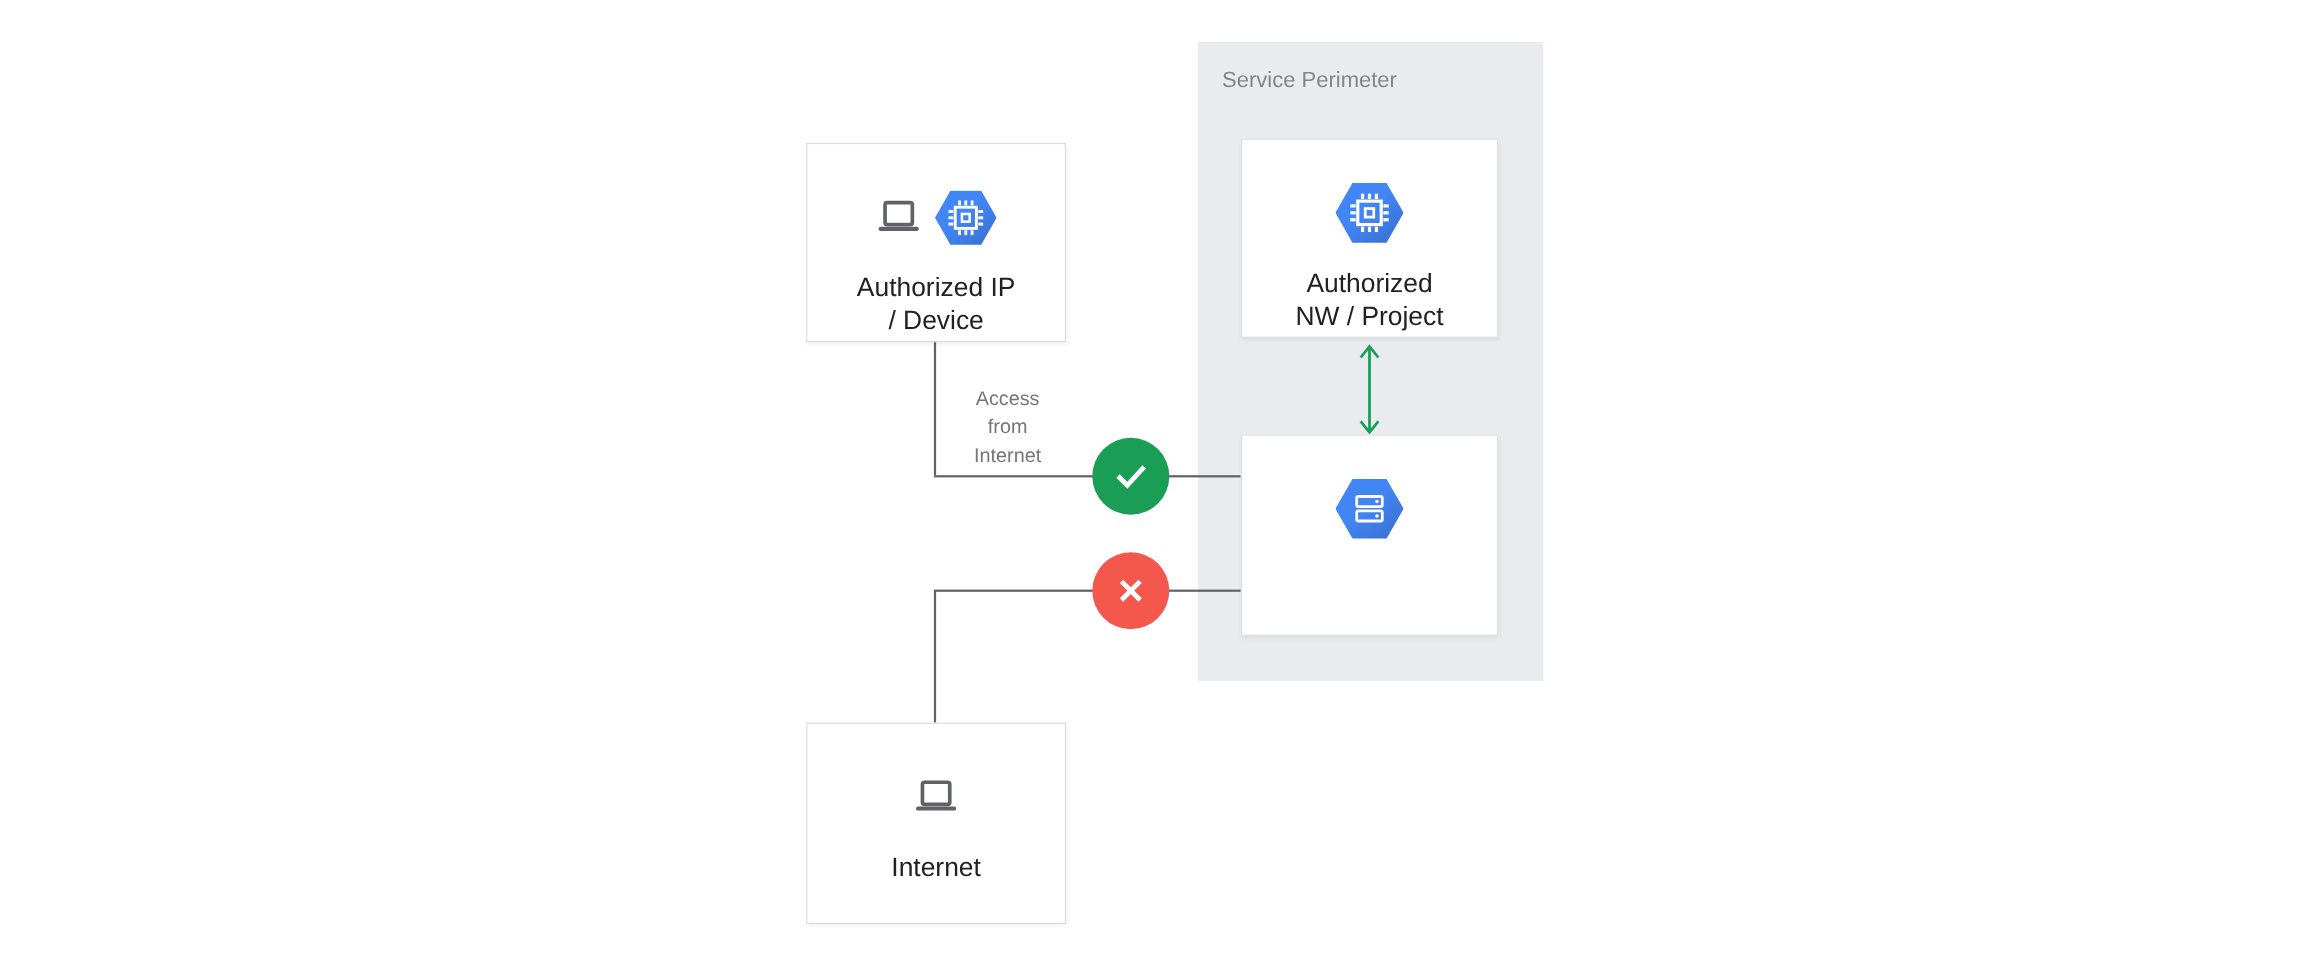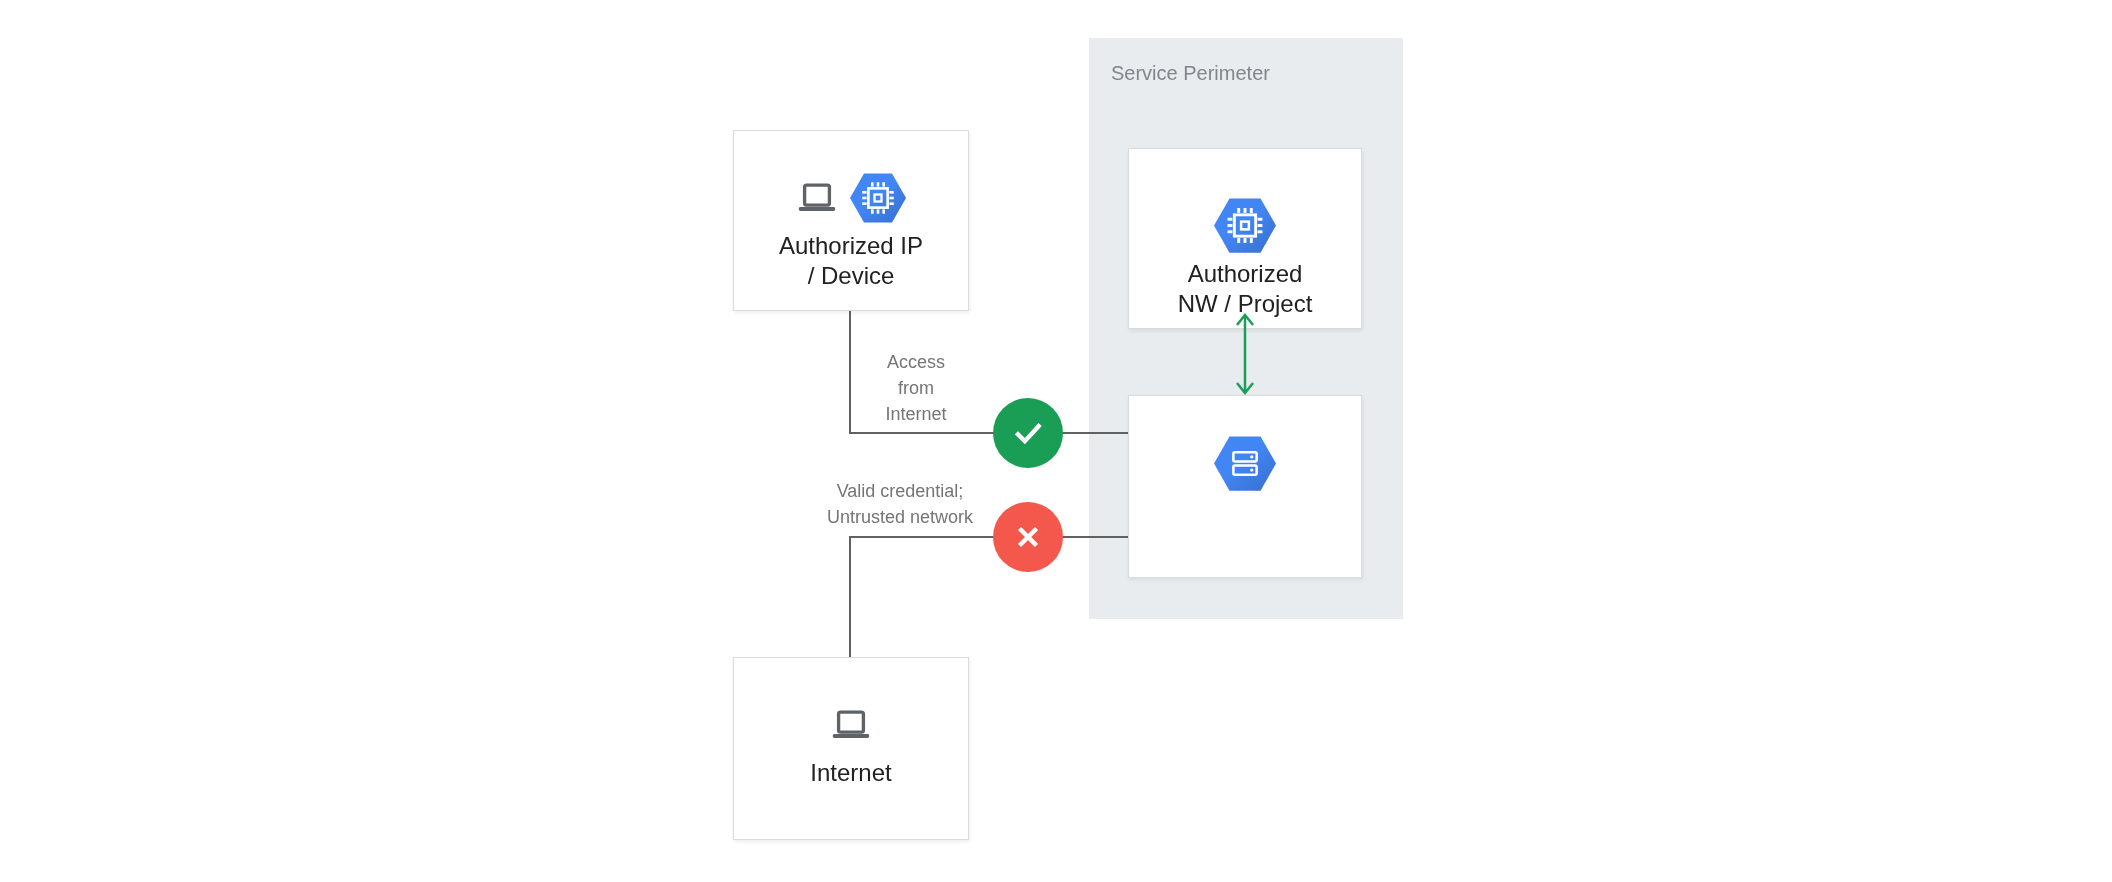--- a/index.html
+++ b/index.html
@@ -17,21 +17,21 @@
     color:var(--perimeter-label-gray,#80868B);white-space:pre-line;
   }
   .node{
     position:absolute;background:#fff;
     border:1px solid var(--box-border,#D9DBDD);
     box-shadow:1px 2px 4px rgba(0,0,0,0.07);
     display:flex;flex-direction:column;align-items:center;box-sizing:border-box;
   }
   .node-icons{display:flex;align-items:center;gap:12px;margin-top:38px;height:62px;}
   .node-label{
-    margin-top:0;font-size:24px;line-height:30px;text-align:center;
+    margin-top:16px;font-size:24px;line-height:30px;text-align:center;
     color:var(--node-text,#212121);white-space:pre-line;
   }
   .conn{position:absolute;background:var(--line-gray,#616161);}
   .edge-label{
     position:absolute;font-size:18px;line-height:26px;text-align:center;
     color:var(--label-gray,#757575);white-space:pre-line;
   }
   .badge{
     position:absolute;width:70px;height:70px;border-radius:50%;
     display:flex;align-items:center;justify-content:center;
@@ -58,22 +58,20 @@
   </div>
 
   <div class="conn" style="left:849px;top:311px;width:2px;height:121px;"></div>
   <div class="conn" style="left:849px;top:432px;width:279px;height:2px;"></div>
   <div class="conn" style="left:849px;top:537px;width:2px;height:120px;"></div>
   <div class="conn" style="left:849px;top:536px;width:279px;height:2px;"></div>
 
   <div class="edge-label" style="left:836px;top:349px;width:160px;">Access
 from
 Internet</div>
-  <div class="edge-label" style="left:760px;top:478px;width:280px;">Valid credential;
-Untrusted network</div>
 
   <div class="node" style="left:733px;top:130px;width:236px;height:181px;">
     <div class="node-icons">
       <span>
         <svg width="42" height="33" viewBox="0 0 44 34">
           <rect class="lap" x="9" y="3" width="26" height="21" rx="2"></rect>
           <rect class="lap-base" x="3" y="26" width="38" height="4" rx="1.5"></rect>
         </svg>
       </span>
       <span>
@@ -100,21 +98,21 @@
           <rect class="pin" x="45" y="20" width="5" height="3"></rect>
             <rect class="pin" x="45" y="26.5" width="5" height="3"></rect>
             <rect class="pin" x="45" y="33" width="5" height="3"></rect>
         </svg>
       </span>
     </div>
     <div class="node-label">Authorized IP
 / Device</div>
   </div>
 
-  <div class="node" style="left:1128px;top:148px;width:234px;height:181px;justify-content:center;">
+  <div class="node" style="left:1128px;top:126px;width:234px;height:181px;">
     <div class="node-icons">
       <span>
         <svg width="62" height="55" viewBox="0 0 64 56">
           <defs>
             <linearGradient id="shadeB" x1="0" y1="0" x2="1" y2="1">
               <stop offset="45%" stop-color="rgba(0,0,0,0)"></stop>
               <stop offset="100%" stop-color="rgba(0,0,0,0.16)"></stop>
             </linearGradient>
           </defs>
           <polygon class="hex" points="16,0 48,0 64,28 48,56 16,56 0,28"></polygon>

